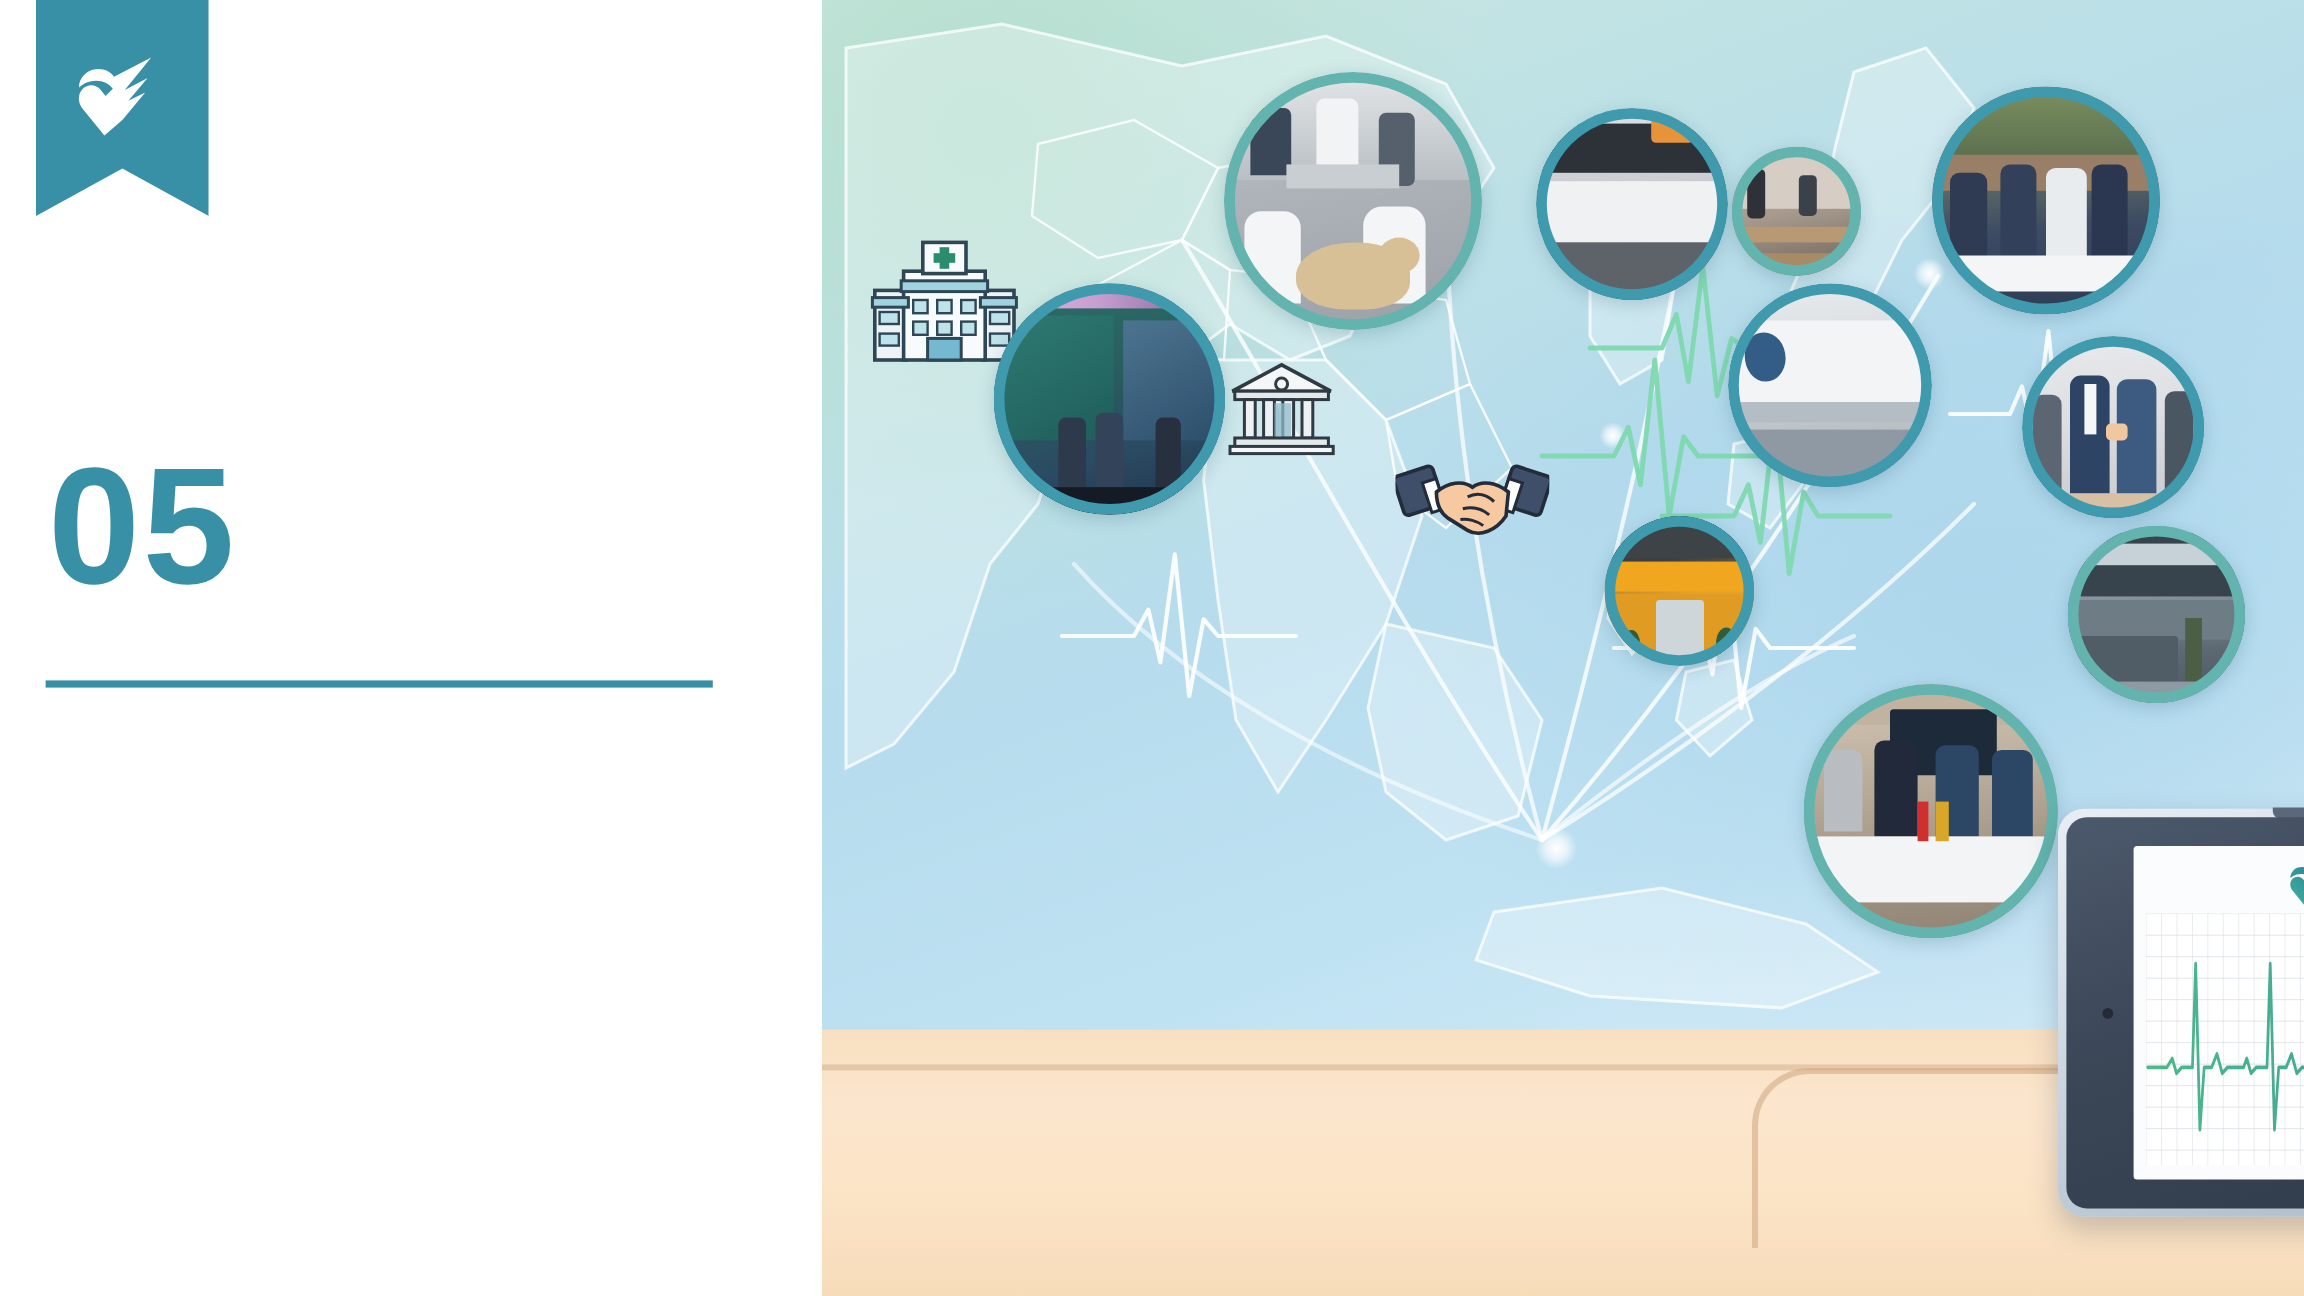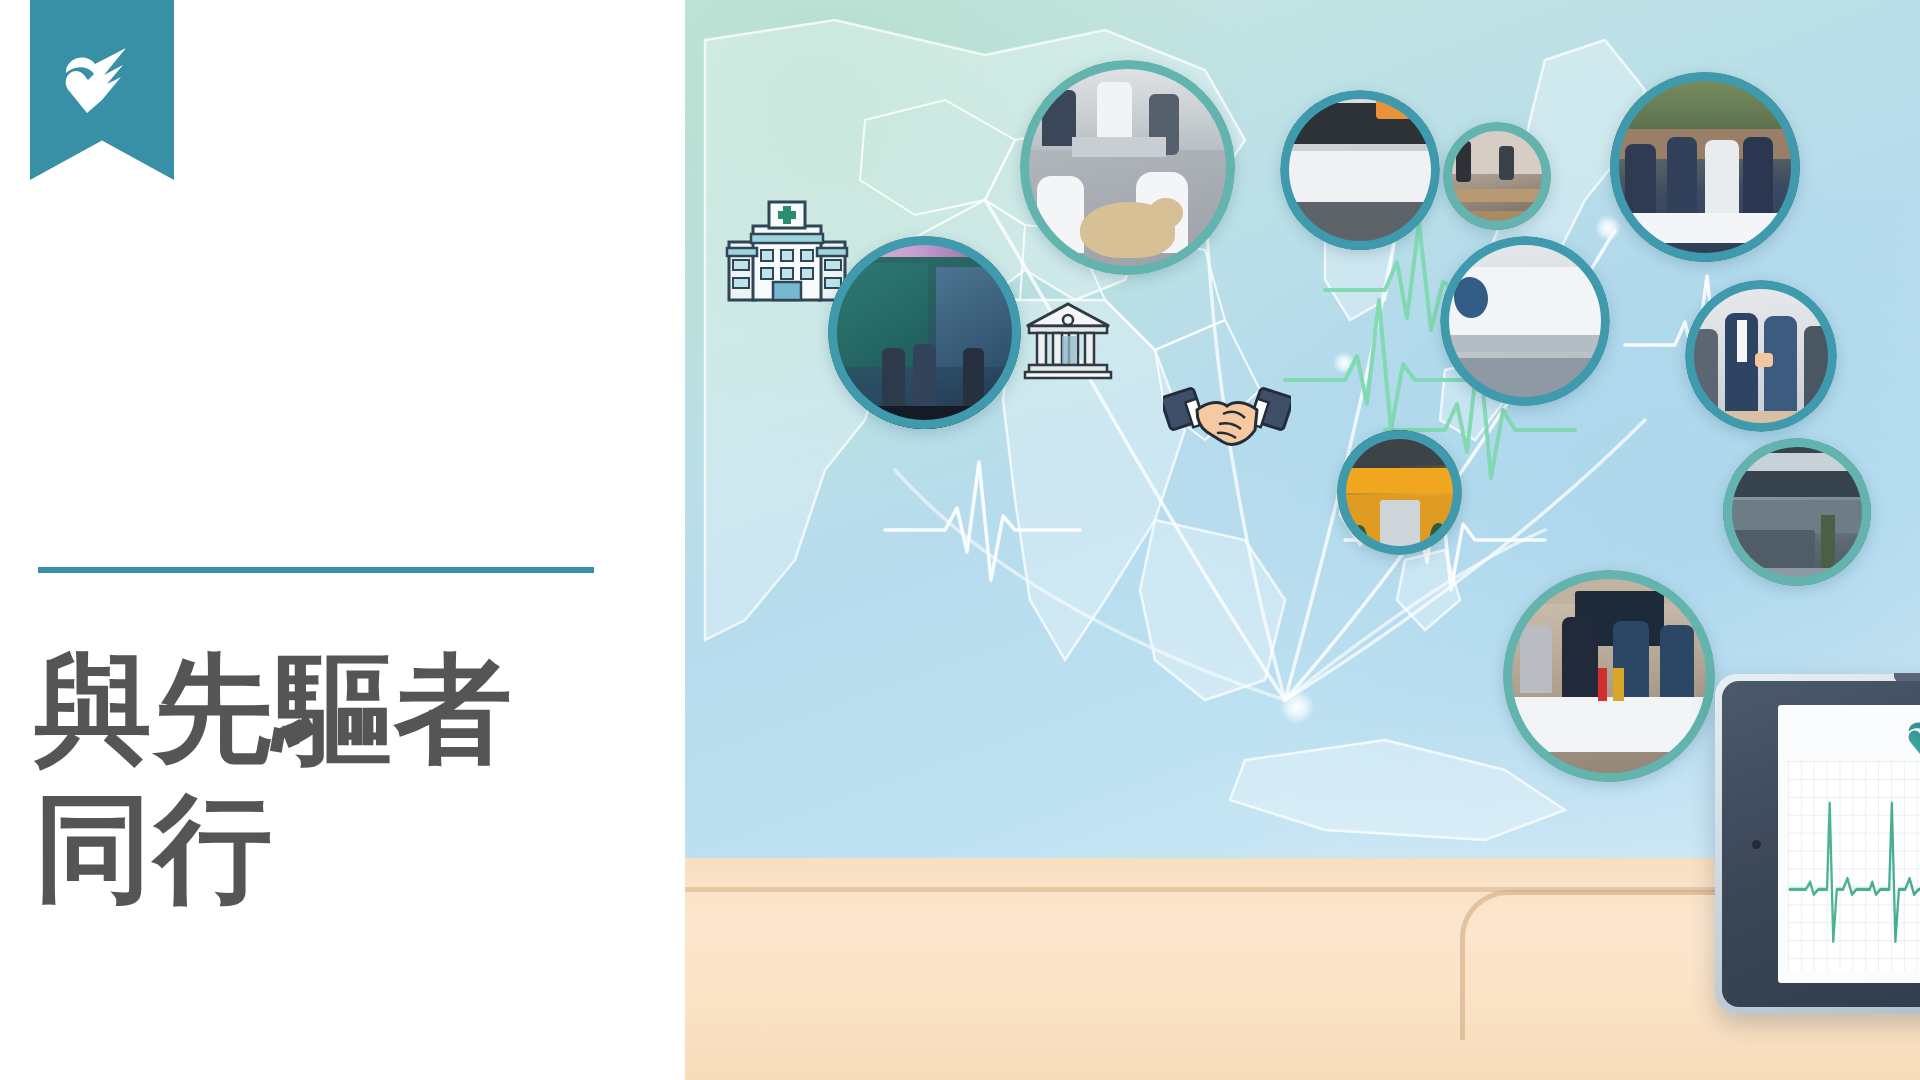--- a/index.html
+++ b/index.html
@@ -132,27 +132,24 @@
 
   <div class="left-panel">
 
     <div class="brand-mark">
       <svg width="88" height="72" viewBox="0 0 88 72">
         <path fill="#ffffff" d="M8 24c2-9 11-14 20-12 4 1 7 3 9 6l31-16-22 27 19-10-16 19 14-7-19 23-15 13L12 46c-5-5-6-13-1-18 4-4 11-4 15 1l4 5 6-6c-4-6-12-8-19-6-4 1-7 3-9 5z"></path>
         <path fill="#ffffff" d="M24 25c5-4 12-3 16 2l4 5 5-5 10-6-11 15-15 13-14-13c-3-4-2-9 1-11z" opacity="0"></path>
       </svg>
     </div>
 
+    <div class="section-number">05</div>
 
     <div class="divider-rule"></div>
 
-    <div class="headline">
-      <span class="line">與先驅者</span>
-      <span class="line">同行</span>
-    </div>
   </div>
 
   <div class="right-panel">
 
     <div class="tint-green"></div>
     <div class="tint-blue"></div>
 
     <div class="map-layer">
       <svg viewBox="0 0 1235 1080" preserveAspectRatio="none">
         <g fill="rgba(255,255,255,0.30)" stroke="rgba(255,255,255,0.75)" stroke-width="2.5">

